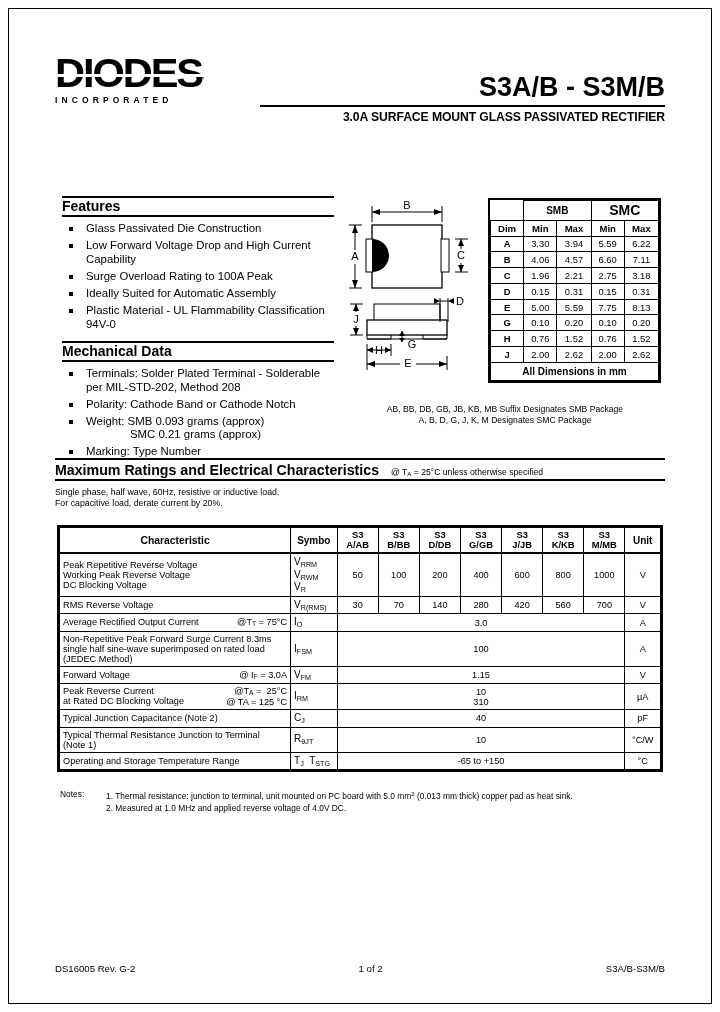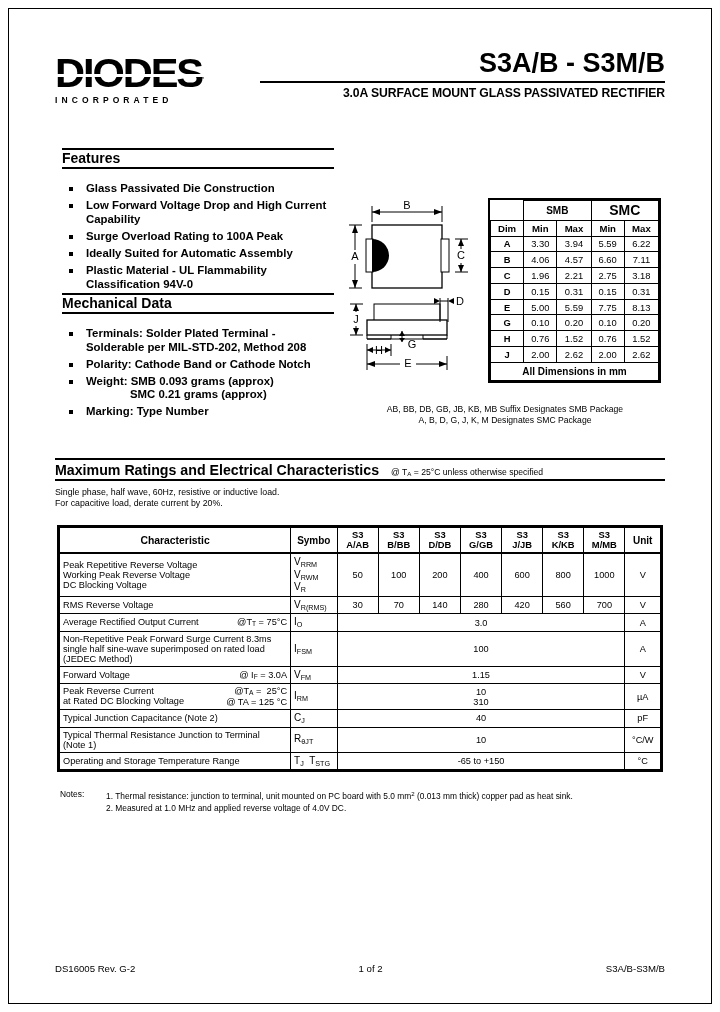--- a/index.html
+++ b/index.html
@@ -78,20 +78,21 @@
     position: absolute;
     right: 0; top: 0;
     width: 405px;
     text-align: right;
   }
   .part-title {
     font-size: 27px;
     font-weight: bold;
     line-height: 30px;
     letter-spacing: 0px;
+    margin-top: 24px;
   }
   .hdr-rule {
     border-top: 2.5px solid #000;
     margin: 3px 0 3px 0;
   }
   .hdr-sub {
     font-size: 12.2px;
     font-weight: bold;
     letter-spacing: -0.1px;
   }
@@ -103,27 +104,27 @@
   .sec-title {
     font-size: 14px;
     font-weight: bold;
     padding-bottom: 1px;
   }
   .sec-rule-top {
     border-top: 2px solid #000;
   }
   .sec-rule-bot {
     border-bottom: 2px solid #000;
+    margin-top: 48px;
   }
 
   ul.bullets {
     list-style: none;
-    margin: 13px 0 0 0;
+    margin: 5px 0 0 0;
     padding: 0;
-    font-weight: bold;
   }
   ul.bullets li {
     position: relative;
     padding-left: 24px;
     font-size: 11.4px;
     line-height: 13.6px;
     margin-bottom: 3.5px;
   }
   ul.bullets li::before {
     content: "";

